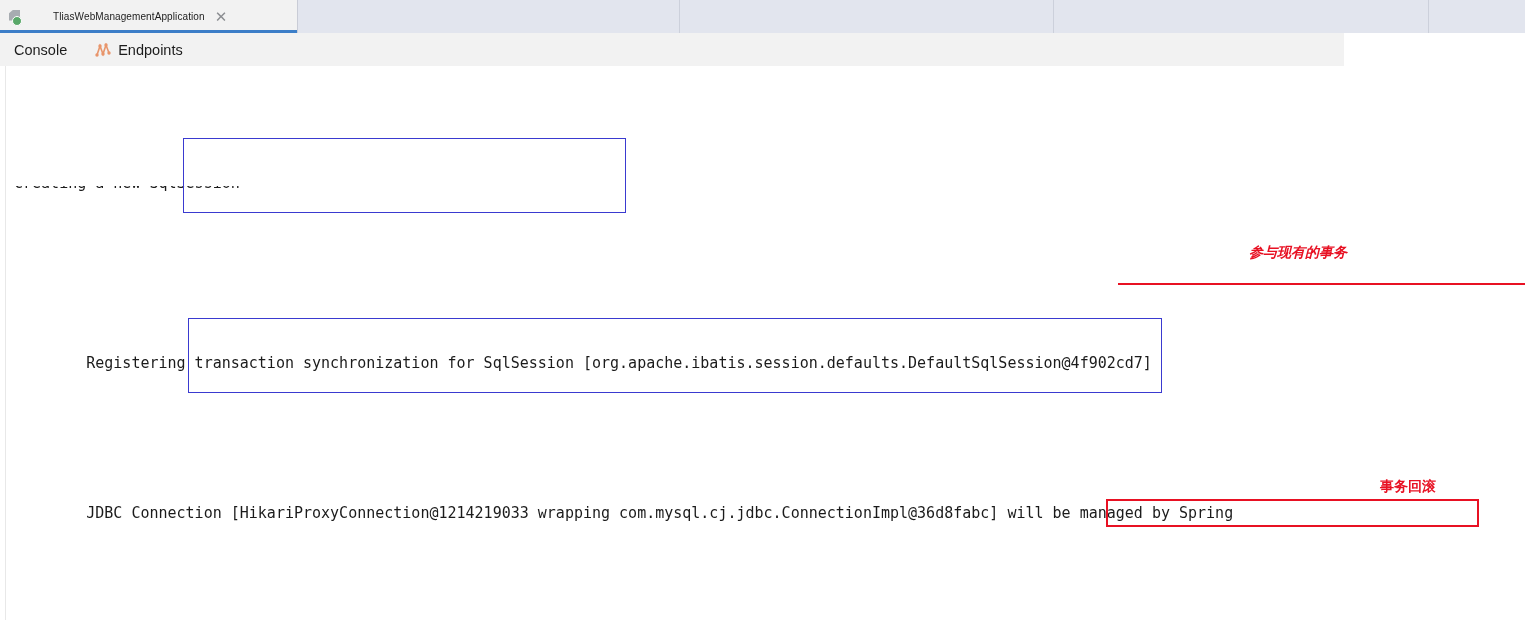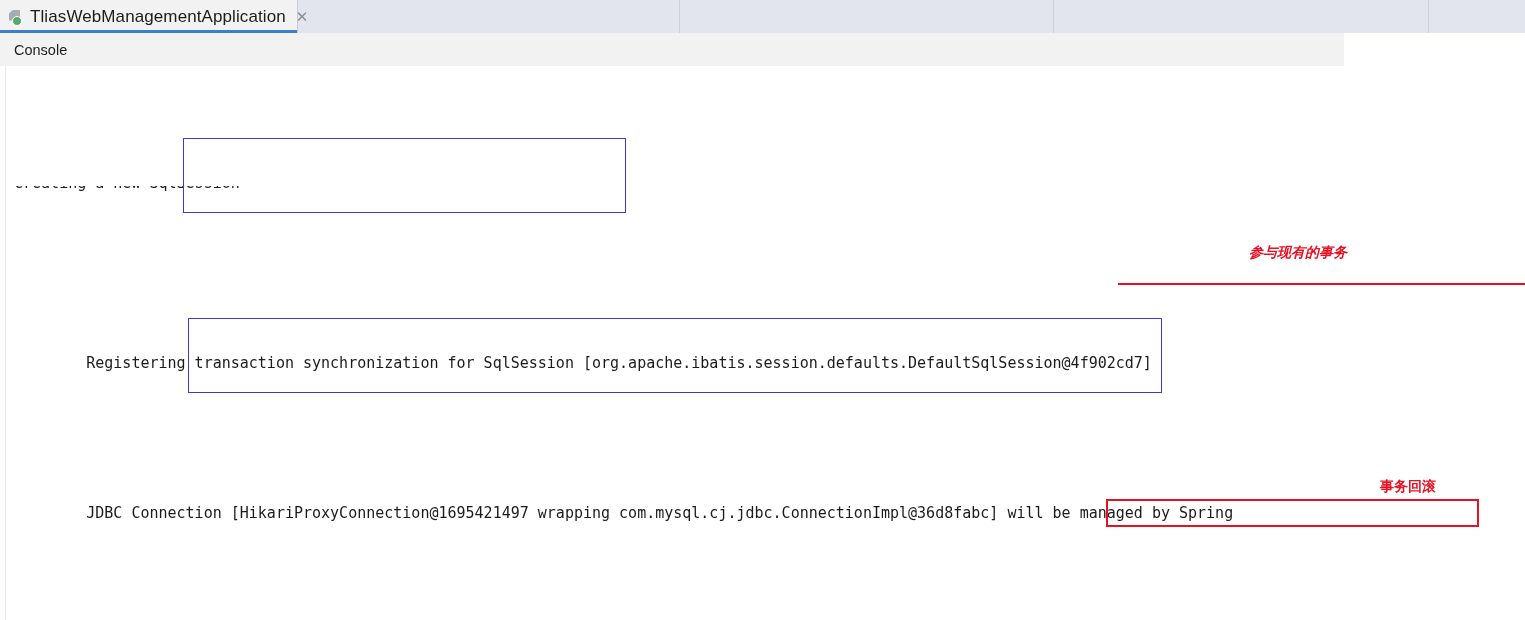--- a/index.html
+++ b/index.html
@@ -54,24 +54,25 @@
     opacity: .85;
   }
   .tab-icon .dot {
     position: absolute; left: 4px; top: 7px;
     width: 8px; height: 8px;
     border-radius: 50%;
     background: #59a869;
     border: 1px solid #ffffff;
   }
   .tab-title {
-    font-size: 17px;
+    font-size: 10px;
     color: #1c1c1c;
     white-space: nowrap;
     letter-spacing: .1px;
+    margin-left: 23px;
   }
   .tab-close {
     margin-left: 10px;
     font-size: 15px;
     color: #8b8d91;
     line-height: 1;
     cursor: default;
   }
   .strip-cell {
     height: 33px;
@@ -179,40 +180,53 @@
     <div class="strip-cell" style="width:382px;"></div>
     <div class="strip-cell" style="width:373px;"></div>
     <div class="strip-cell" style="width:375px;"></div>
     <div class="strip-cell last" style="width:96px;"></div>
   </div>
 
   <div class="toolbar">
     <div class="tb-item">
       <span>Console</span>
     </div>
+    <div class="tb-item">
+      <span class="ep-icon">
+        <svg viewBox="0 0 16 14" width="16" height="14" xmlns="http://www.w3.org/2000/svg">
+          <path d="M2 12 L5 3 L8 11 L11 2 L14 10" fill="none" stroke="#e8956b" stroke-width="1.6"></path>
+          <circle cx="2" cy="12" r="1.7" fill="#e8956b"></circle>
+          <circle cx="5" cy="3" r="1.7" fill="#e8956b"></circle>
+          <circle cx="8" cy="11" r="1.7" fill="#e8956b"></circle>
+          <circle cx="11" cy="2" r="1.7" fill="#e8956b"></circle>
+          <circle cx="14" cy="10" r="1.7" fill="#e8956b"></circle>
+        </svg>
+      </span>
+      <span>Endpoints</span>
+    </div>
   </div>
 
   <div class="console">
     <div class="gutter"></div>
 
     <div class="lines">
 
       
       <div class="line clipped-top">
         <span class="dk">Creating a new SqlSession</span>
       </div>
 
       
       <div class="line">
         <span class="dk">Registering transaction synchronization for SqlSession [org.apache.ibatis.session.defaults.DefaultSqlSession@4f902cd7]</span>
       </div>
 
       
       <div class="line">
-        <span class="dk">JDBC Connection [HikariProxyConnection@1695421497 wrapping com.mysql.cj.jdbc.ConnectionImpl@36d8fabc] will be managed by Spring</span>
+        <span class="dk">JDBC Connection [HikariProxyConnection@1214219033 wrapping com.mysql.cj.jdbc.ConnectionImpl@36d8fabc] will be managed by Spring</span>
       </div>
 
       
       <div class="line">
         
       </div>
 
       
       
 

